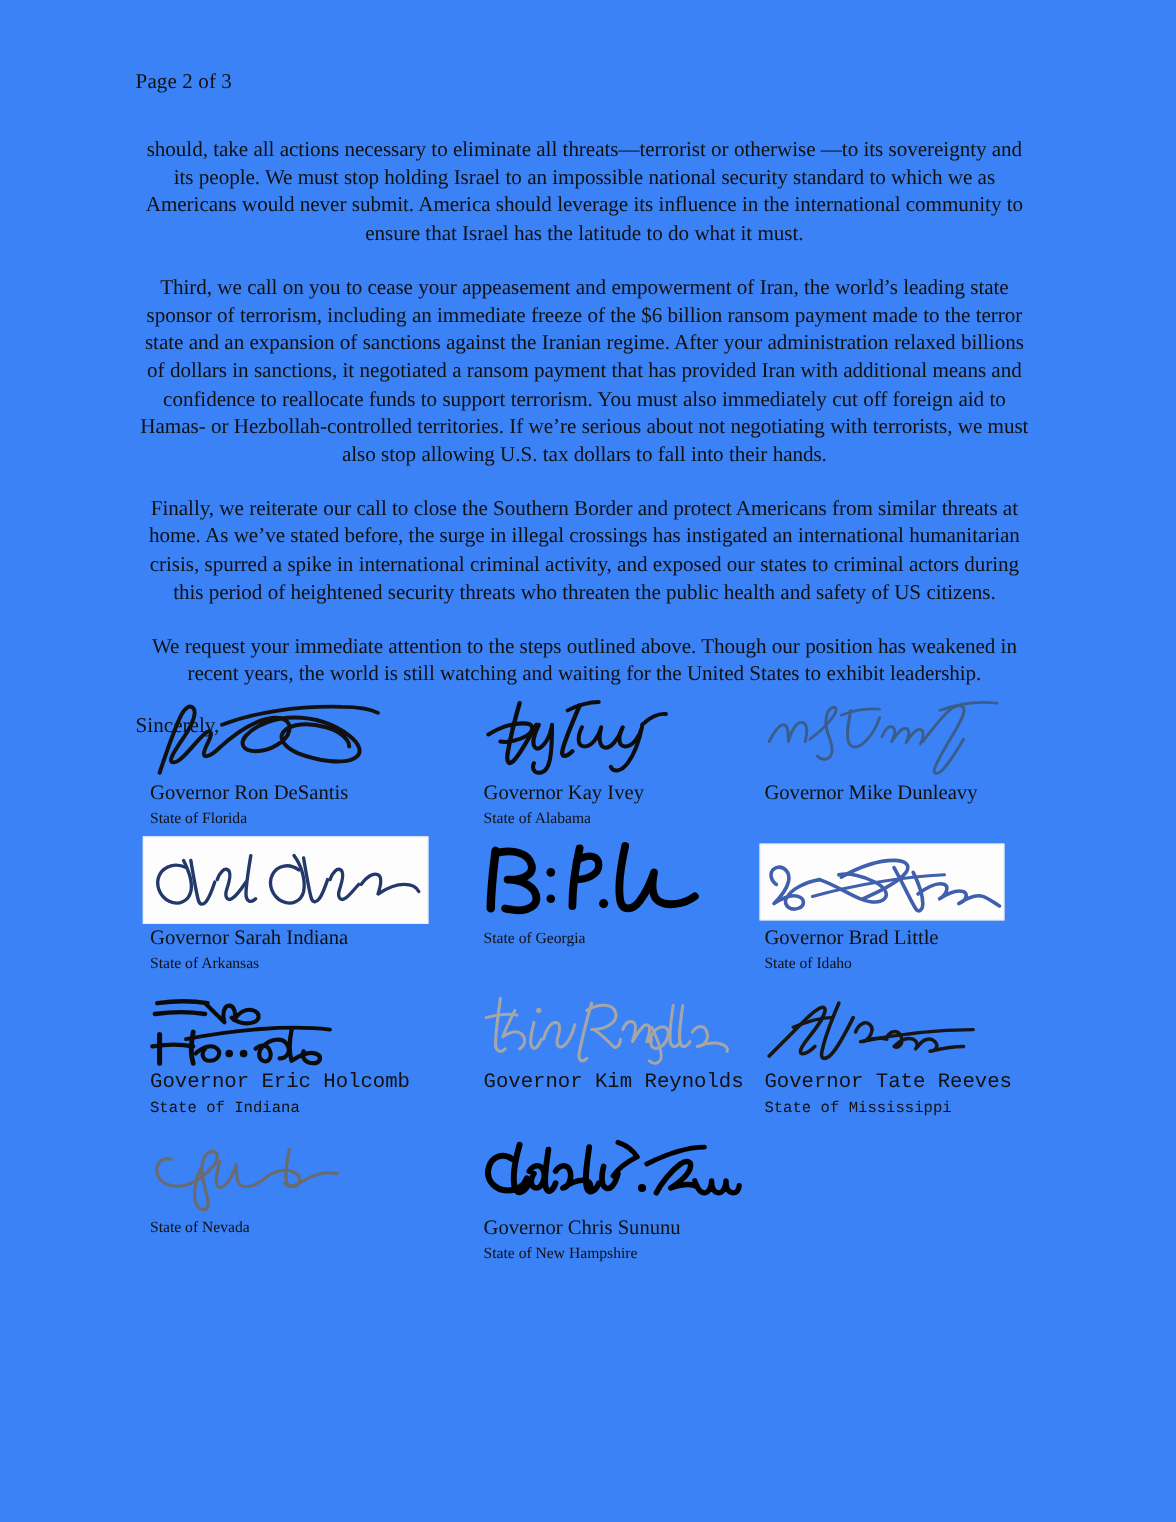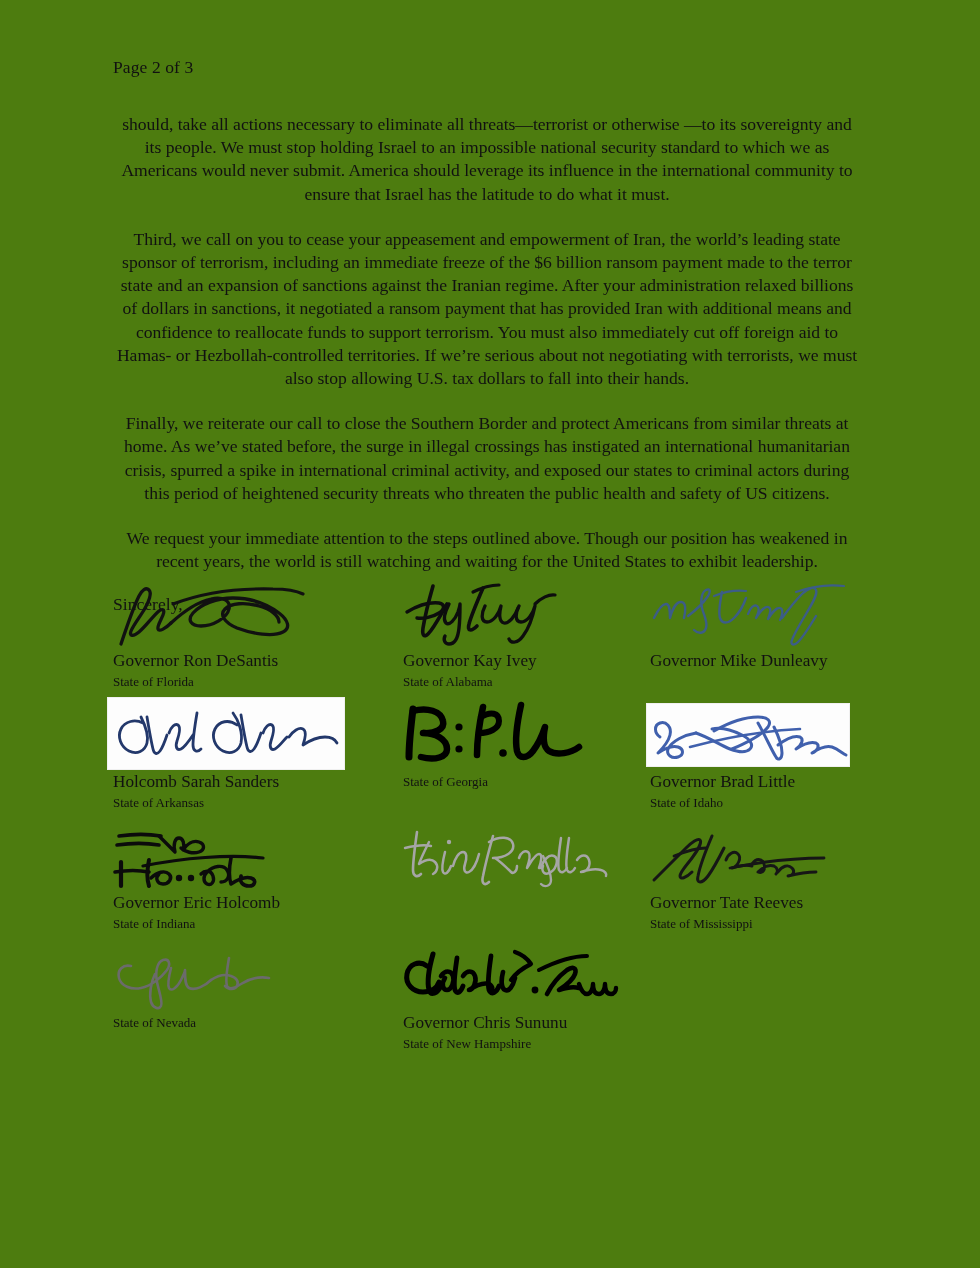--- a/index.html
+++ b/index.html
@@ -14,21 +14,21 @@
     position: relative;
     font-family: "Liberation Serif", "DejaVu Serif", serif;
     color: #111111;
     overflow: hidden;
   }
   .page {
     position: absolute;
     left: 0; top: 0;
     width: 980px;
     height: 1268px;
-    background: #4d7c0f;
+    background: #3b82f6;
   }
   .page-header {
     position: absolute;
     left: 113px;
     top: 57px;
     font-size: 17.5px;
     line-height: 1.2;
     color: #111;
     letter-spacing: 0.1px;
   }
@@ -61,31 +61,31 @@
     left: 113px;
     top: 578px;
     width: 760px;
   }
   .sig-row {
     position: relative;
     height: 120px;
   }
   .sig-row.r1 { height: 121px; }
   .sig-row.r2 { height: 121px; }
-  .sig-row.r3 { height: 120px; }
+  .sig-row.r3 { height: 120px; font-family: Liberation Mono, monospace; }
   .sig-row.r4 { height: 120px; }
 
   .sig-cell {
     position: absolute;
     top: 0;
     width: 290px;
   }
-  .sig-cell.c1 { left: 0px; }
+  .sig-cell.c1 { left: 12px; }
   .sig-cell.c2 { left: 290px; }
-  .sig-cell.c3 { left: 537px; }
+  .sig-cell.c3 { left: 524px; }
 
   .sig-ink {
     position: relative;
     height: 72px;
     width: 260px;
   }
   .sig-ink svg {
     position: absolute;
     left: 0;
     bottom: 2px;
@@ -183,21 +183,21 @@
             <path d="M30 20 C22 16 12 18 8 26 C4 34 8 44 16 48 C24 52 32 48 34 40 C36 32 32 22 28 14" stroke="#23386b" stroke-width="2.8" stroke-linecap="round"></path>
             <path d="M34 14 C36 26 38 38 40 46 C41 51 44 52 47 48 C50 44 52 38 54 32" stroke="#23386b" stroke-width="2.8" stroke-linecap="round"></path>
             <path d="M56 30 C58 24 62 20 65 22 C68 24 66 32 64 38 C62 44 64 48 68 46 C72 44 76 38 80 32" stroke="#23386b" stroke-width="2.8" stroke-linecap="round" stroke-linejoin="round"></path>
             <path d="M84 10 C82 22 80 34 80 42 C80 48 84 50 88 46" stroke="#23386b" stroke-width="2.8" stroke-linecap="round"></path>
             <path d="M124 22 C116 16 106 18 102 26 C98 34 102 44 110 48 C118 52 126 48 128 40 C130 30 126 18 120 10" stroke="#23386b" stroke-width="2.8" stroke-linecap="round"></path>
             <path d="M128 12 C130 24 132 36 134 44 C135 49 138 50 141 46 C144 42 146 36 148 30" stroke="#23386b" stroke-width="2.8" stroke-linecap="round"></path>
             <path d="M150 30 C152 24 156 20 159 22 C162 24 160 32 158 38 C156 44 158 48 162 46 C166 44 170 38 174 34" stroke="#23386b" stroke-width="2.8" stroke-linecap="round" stroke-linejoin="round"></path>
             <path d="M176 34 C180 28 186 24 190 26 C194 28 192 36 190 42 C196 38 204 34 212 34 C218 34 222 36 224 40" stroke="#23386b" stroke-width="2.8" stroke-linecap="round" stroke-linejoin="round"></path>
           </svg>
         </div>
-        <div class="sig-name">Holcomb Sarah Sanders</div>
+        <div class="sig-name">Governor Sarah Indiana</div>
         <div class="sig-state">State of Arkansas</div>
       </div>
 
       <div class="sig-cell c2">
         <div class="sig-ink">
           <svg width="180" height="68" viewBox="0 0 180 68" fill="none" aria-hidden="true">
             <path d="M10 8 C8 24 6 42 6 56" stroke="#000000" stroke-width="7" stroke-linecap="round"></path>
             <path d="M10 10 C24 6 38 10 40 20 C42 28 32 33 20 32 C32 32 44 38 44 48 C44 56 32 60 18 56" stroke="#000000" stroke-width="6.5" stroke-linecap="round" stroke-linejoin="round"></path>
             <circle cx="56" cy="26" r="3.6" fill="#000000"></circle>
             <circle cx="56" cy="48" r="3.6" fill="#000000"></circle>
@@ -263,20 +263,21 @@
             <path d="M86 16 C96 10 108 10 110 18 C112 26 102 32 90 32" stroke="#a6a6a6" stroke-width="2.5" stroke-linecap="round"></path>
             <path d="M92 32 C98 36 104 42 108 46 C110 48 114 46 114 40" stroke="#a6a6a6" stroke-width="2.5" stroke-linecap="round"></path>
             <path d="M116 32 C118 26 122 24 125 26 C128 28 126 36 124 42 C128 36 132 28 136 28 C140 28 138 36 136 42" stroke="#a6a6a6" stroke-width="2.5" stroke-linecap="round" stroke-linejoin="round"></path>
             <path d="M138 42 C140 34 146 28 151 30 C156 32 154 42 148 46 C142 50 138 46 140 40" stroke="#a6a6a6" stroke-width="2.5" stroke-linecap="round" stroke-linejoin="round"></path>
             <path d="M140 30 C144 38 148 48 148 54 C148 60 142 62 138 58" stroke="#a6a6a6" stroke-width="2.4" stroke-linecap="round"></path>
             <path d="M158 12 C156 26 154 38 156 44 C158 48 162 46 164 42" stroke="#a6a6a6" stroke-width="2.5" stroke-linecap="round"></path>
             <path d="M166 12 C164 26 162 38 164 44 C166 48 170 46 172 42" stroke="#a6a6a6" stroke-width="2.5" stroke-linecap="round"></path>
             <path d="M174 34 C178 28 184 28 186 34 C188 40 184 46 178 46 C184 44 192 42 198 44 C202 45 204 48 203 50" stroke="#a6a6a6" stroke-width="2.5" stroke-linecap="round" stroke-linejoin="round"></path>
           </svg>
         </div>
+        <div class="sig-name">Governor Kim Reynolds</div>
       </div>
 
       <div class="sig-cell c3">
         <div class="sig-ink">
           <svg width="178" height="60" viewBox="0 0 178 60" fill="none" aria-hidden="true">
             <path d="M4 50 C14 40 26 28 36 18 C42 12 48 8 50 10 C52 12 48 20 42 28 C36 36 30 42 30 46 C30 50 36 48 42 42" stroke="#161616" stroke-width="3" stroke-linecap="round" stroke-linejoin="round"></path>
             <path d="M24 26 C34 22 46 18 56 18" stroke="#161616" stroke-width="2.8" stroke-linecap="round"></path>
             <path d="M62 6 C56 20 50 36 48 46 C46 54 52 54 58 46 C64 38 70 26 74 18" stroke="#161616" stroke-width="3" stroke-linecap="round"></path>
             <path d="M76 30 C78 24 84 20 88 24 C92 28 88 36 82 38 C88 36 96 34 102 36" stroke="#161616" stroke-width="2.9" stroke-linecap="round" stroke-linejoin="round"></path>
             <path d="M102 34 C106 28 112 28 114 34 C116 40 112 44 108 42 C112 38 118 34 124 36 C128 38 128 42 126 44" stroke="#161616" stroke-width="2.9" stroke-linecap="round" stroke-linejoin="round"></path>

